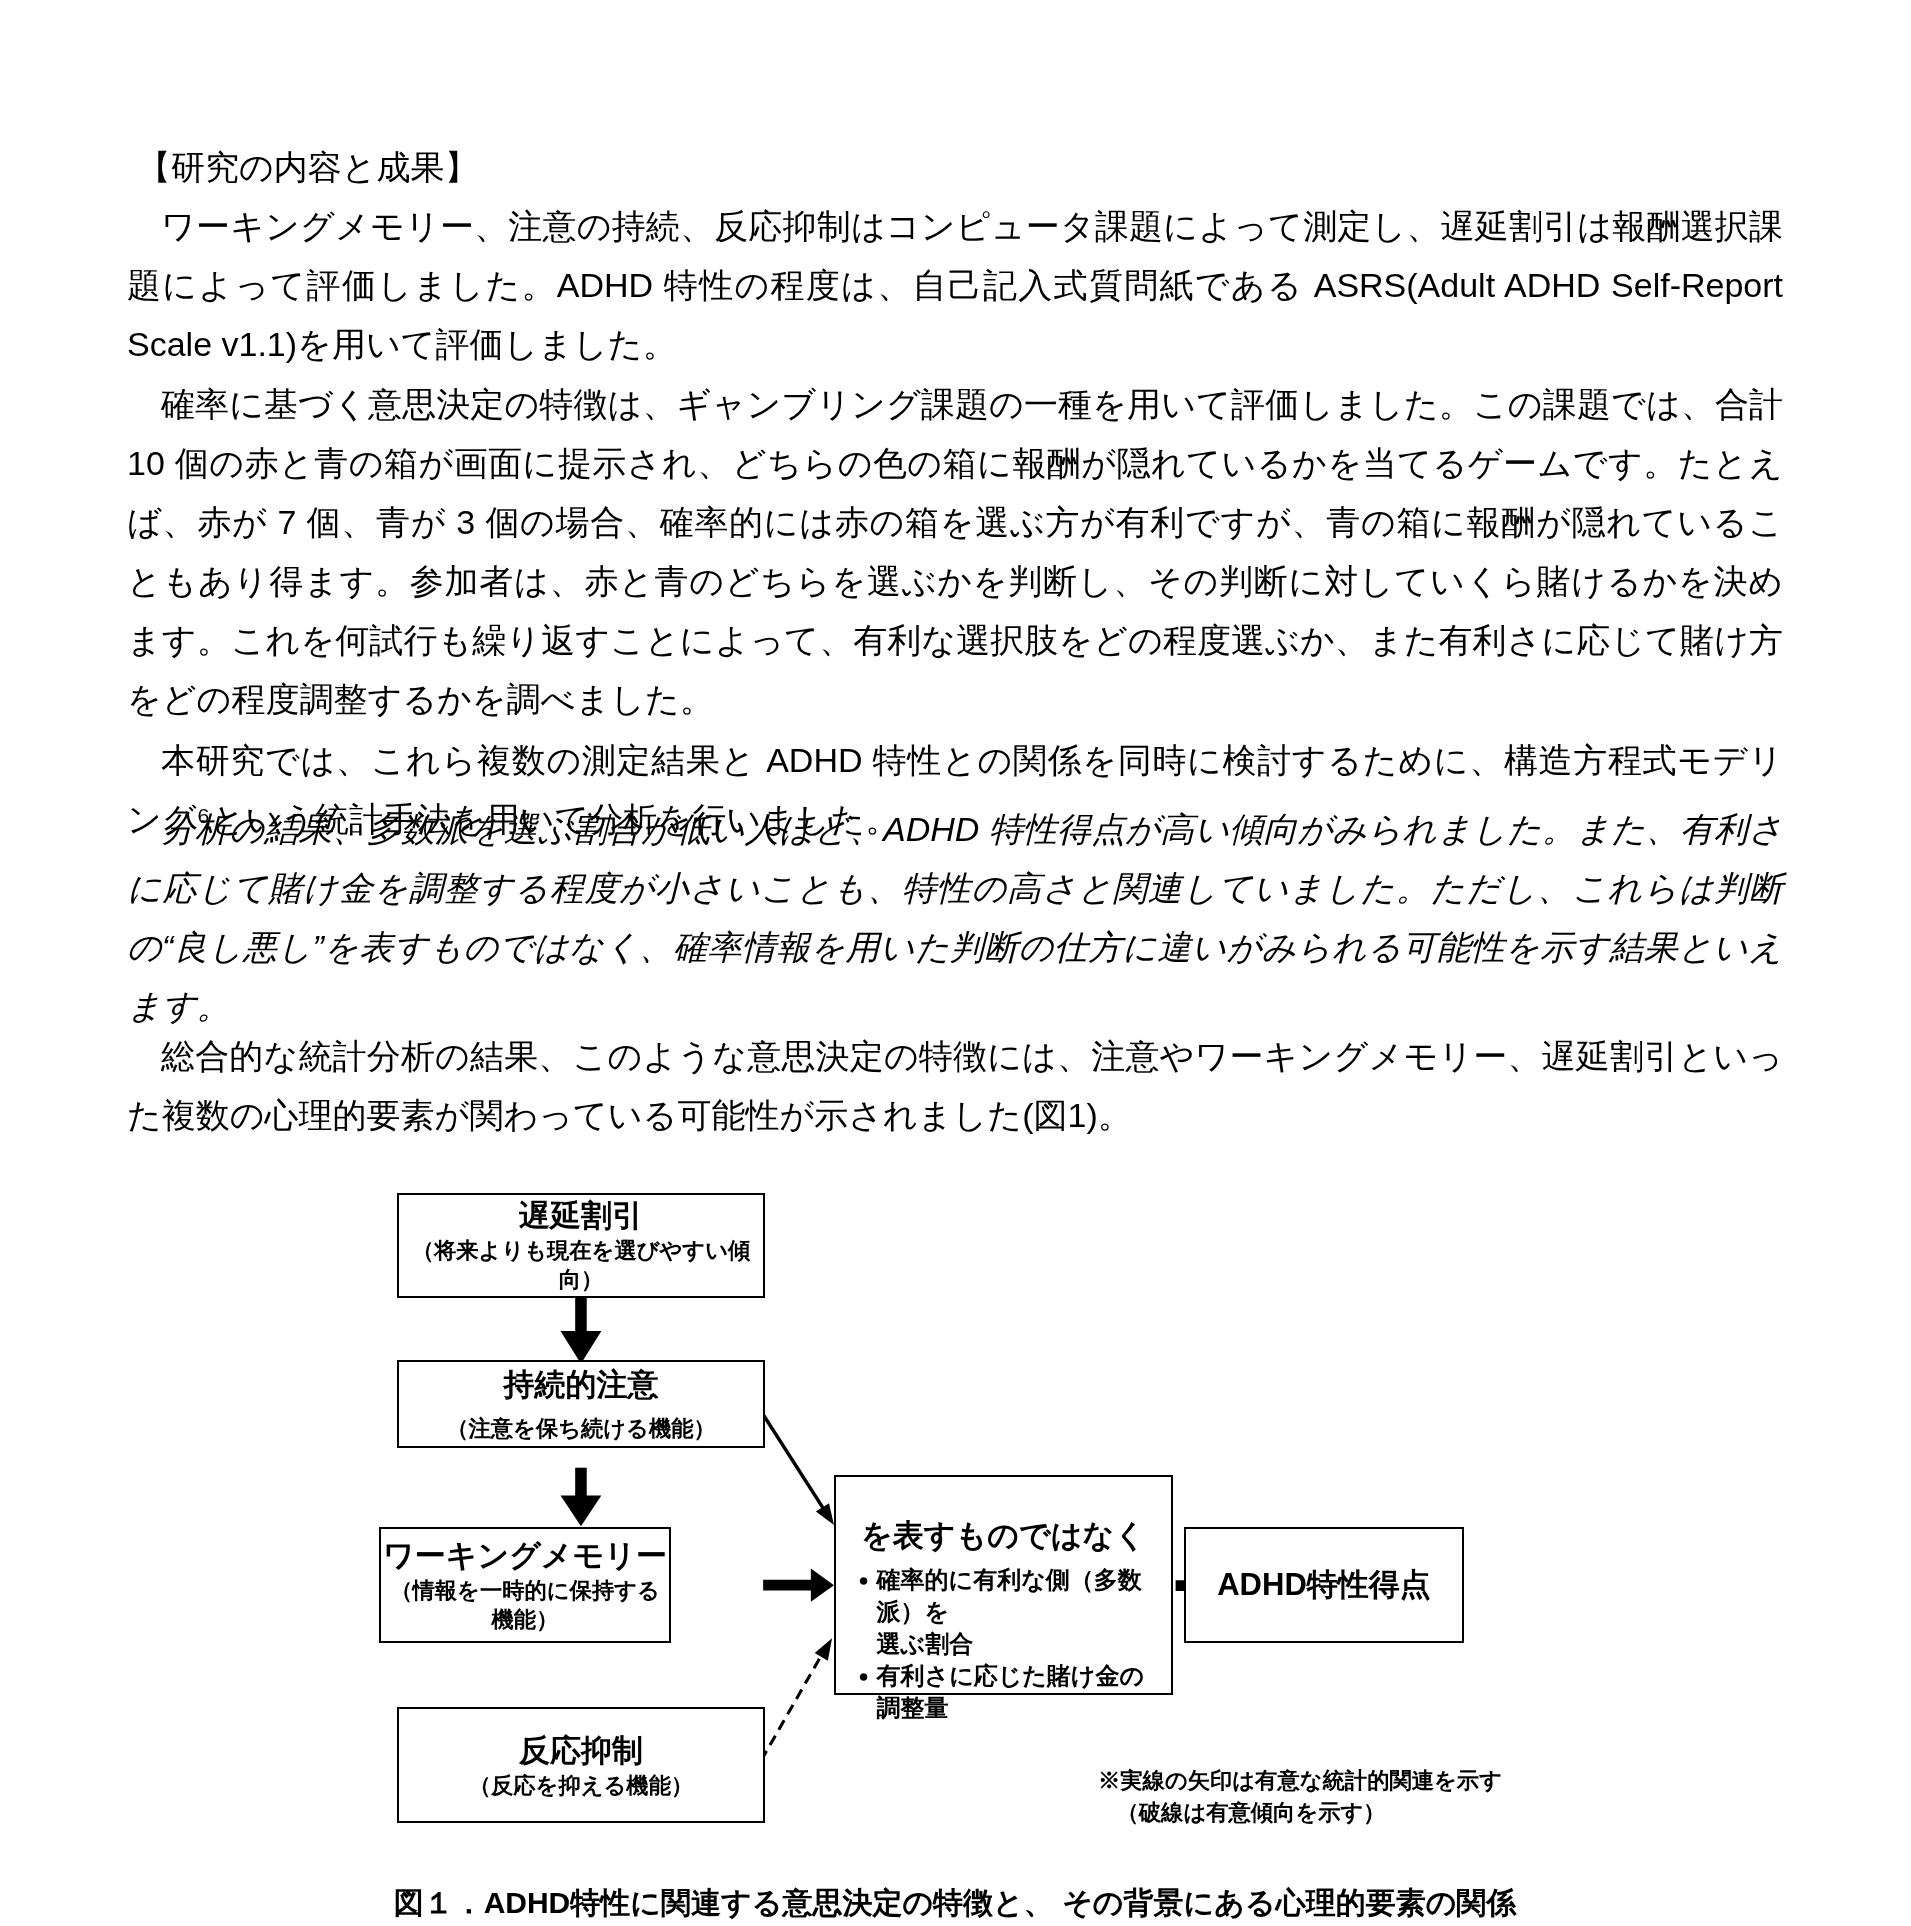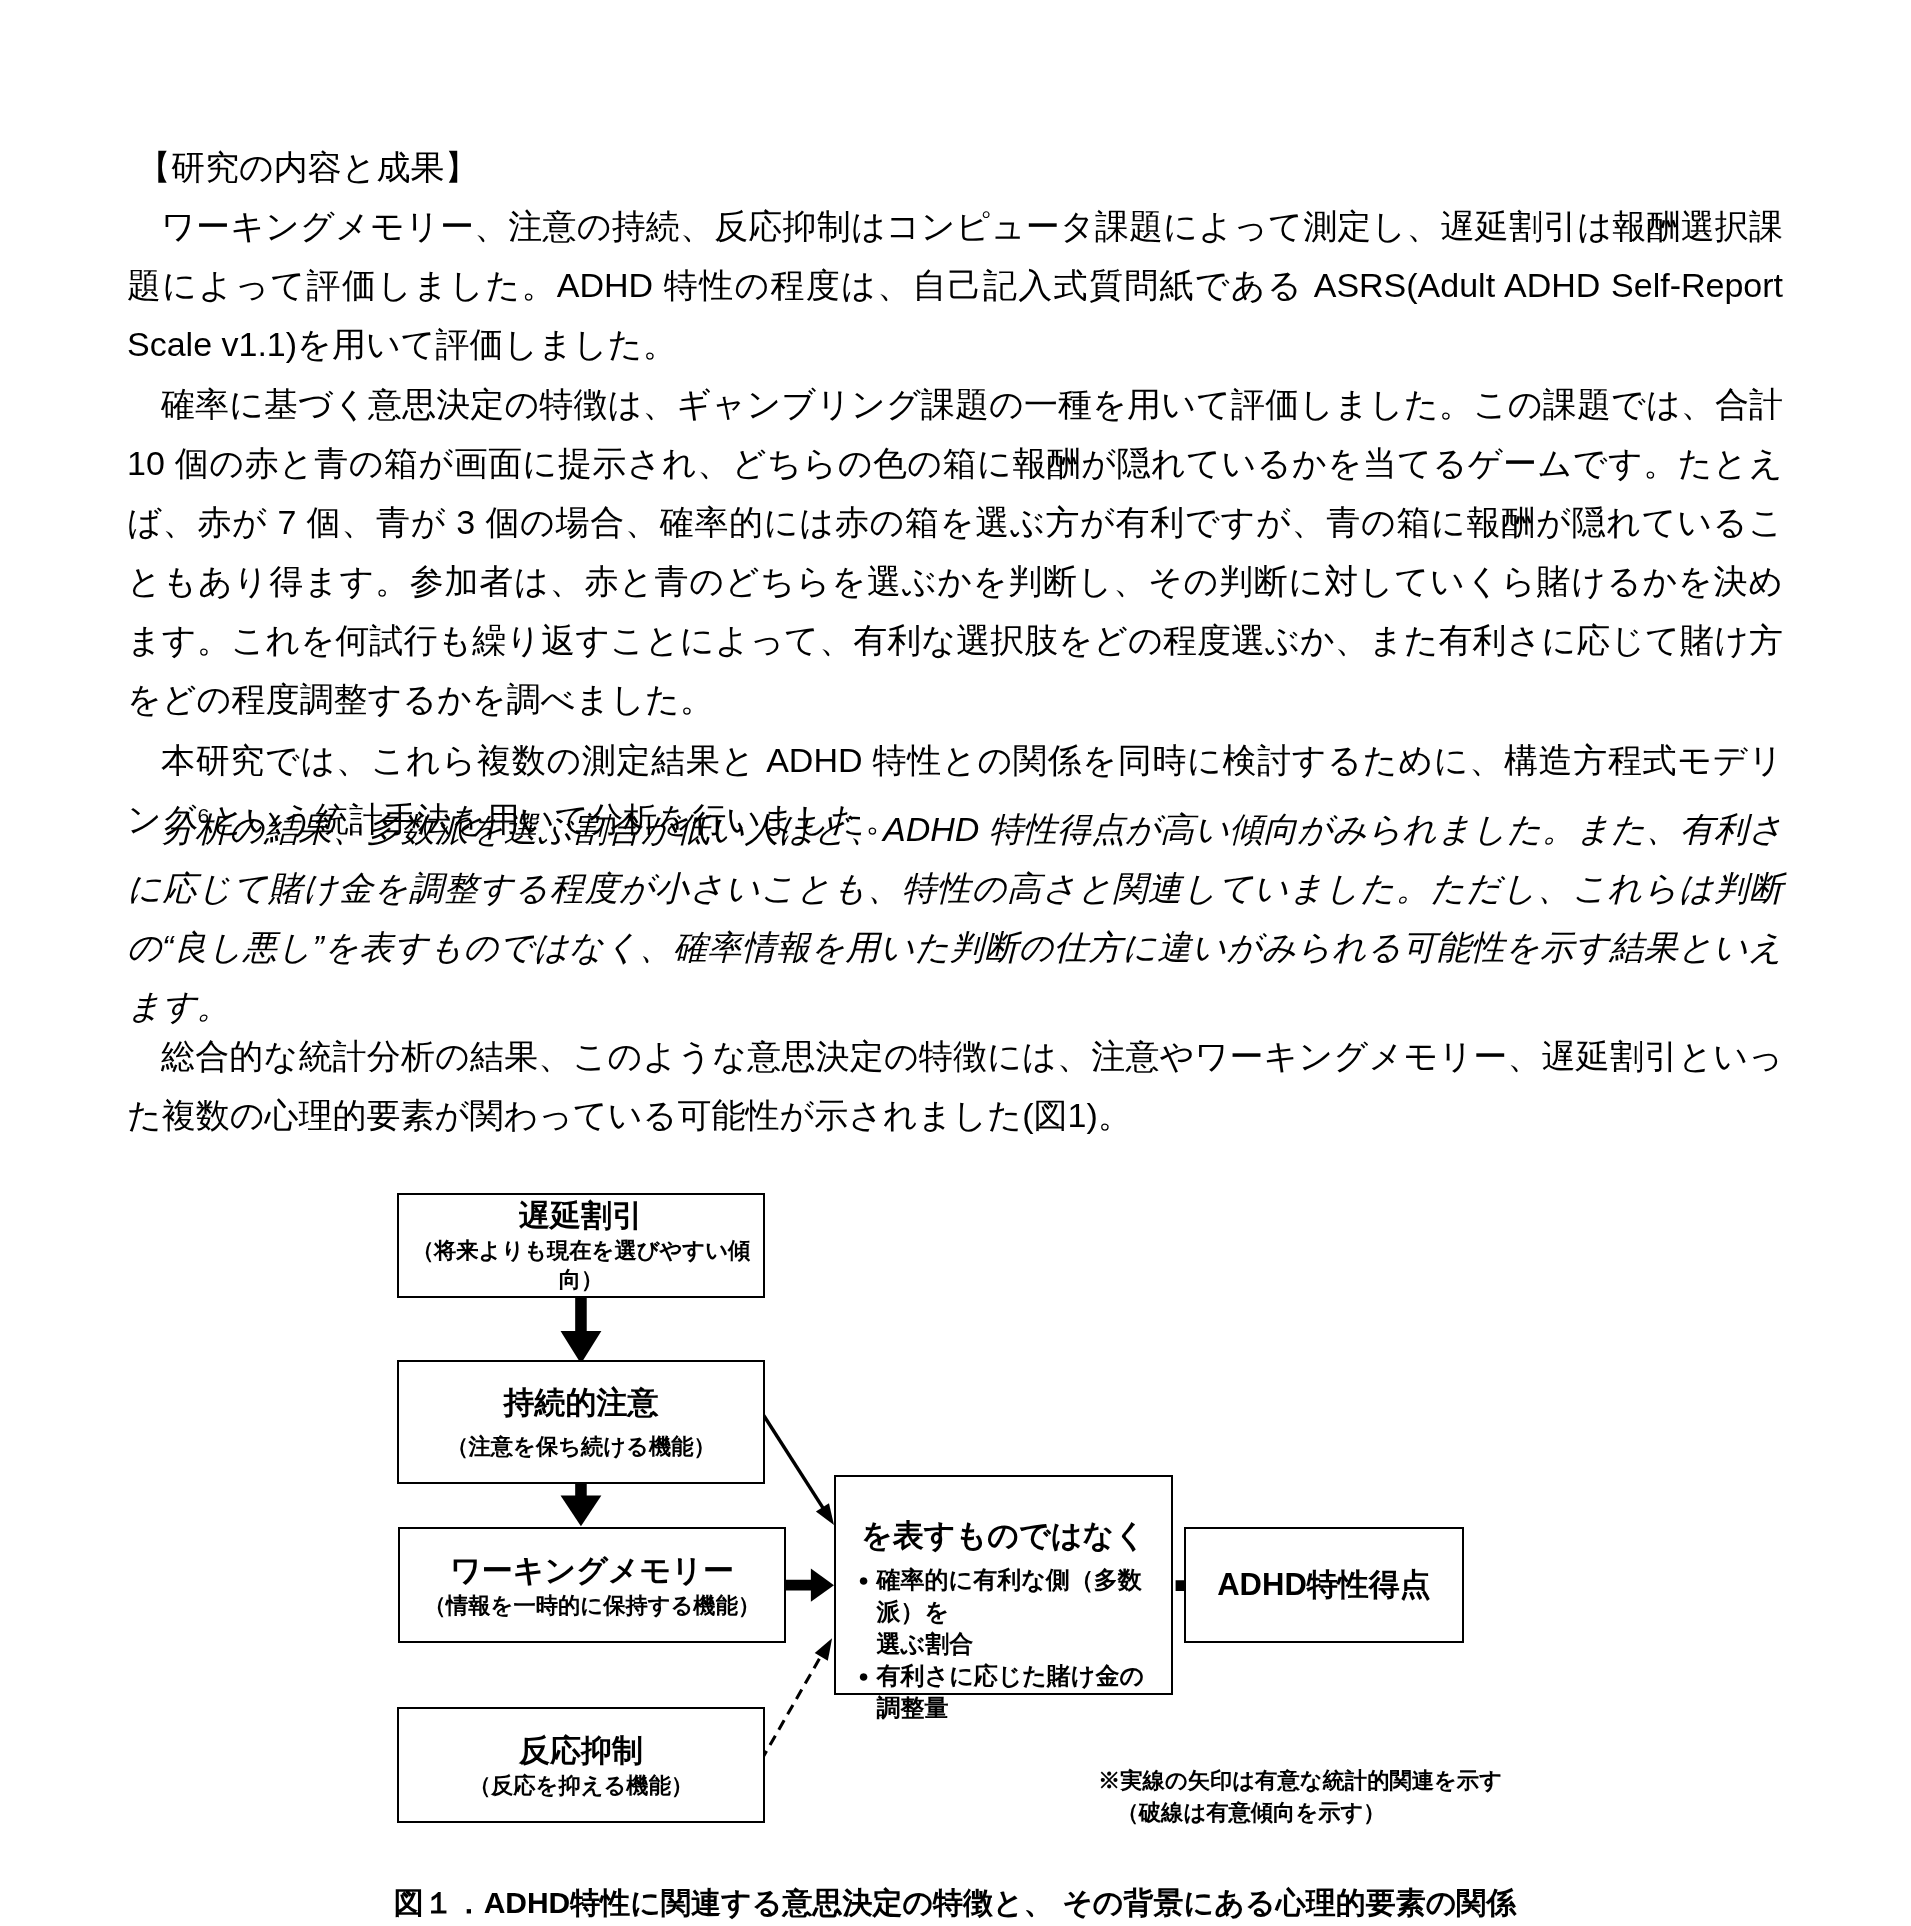--- a/index.html
+++ b/index.html
@@ -62,22 +62,22 @@
     font-size: 31px;
     font-weight: 700;
     line-height: 40px;
   }
   .fbox .s {
     font-size: 22.3px;
     font-weight: 700;
     line-height: 29px;
   }
   #box-delay      { left: 397px; top:   17.7px; width: 368px; height: 105px; }
-  #box-attention  { left: 397px; top:  185px; width: 368px; height: 124px; gap: 9px; }
-  #box-wm         { left: 398px; top:  352px; width: 388px; height: 116px; }
+  #box-attention  { left: 397px; top:  185px; width: 368px; height: 88px; gap: 9px; }
+  #box-wm         { left: 379px; top:  352px; width: 292px; height: 116px; }
   #box-inhibition { left: 397px; top: 532px; width: 368px; height: 116px; }
   #box-pattern {
     left: 834px; top: 300px; width: 339px; height: 220px;
     justify-content: flex-start;
     align-items: stretch;
     padding: 39px 14.6px 0 14.6px;
     text-align: left;
   }
   #box-pattern .t {
     text-align: center;

